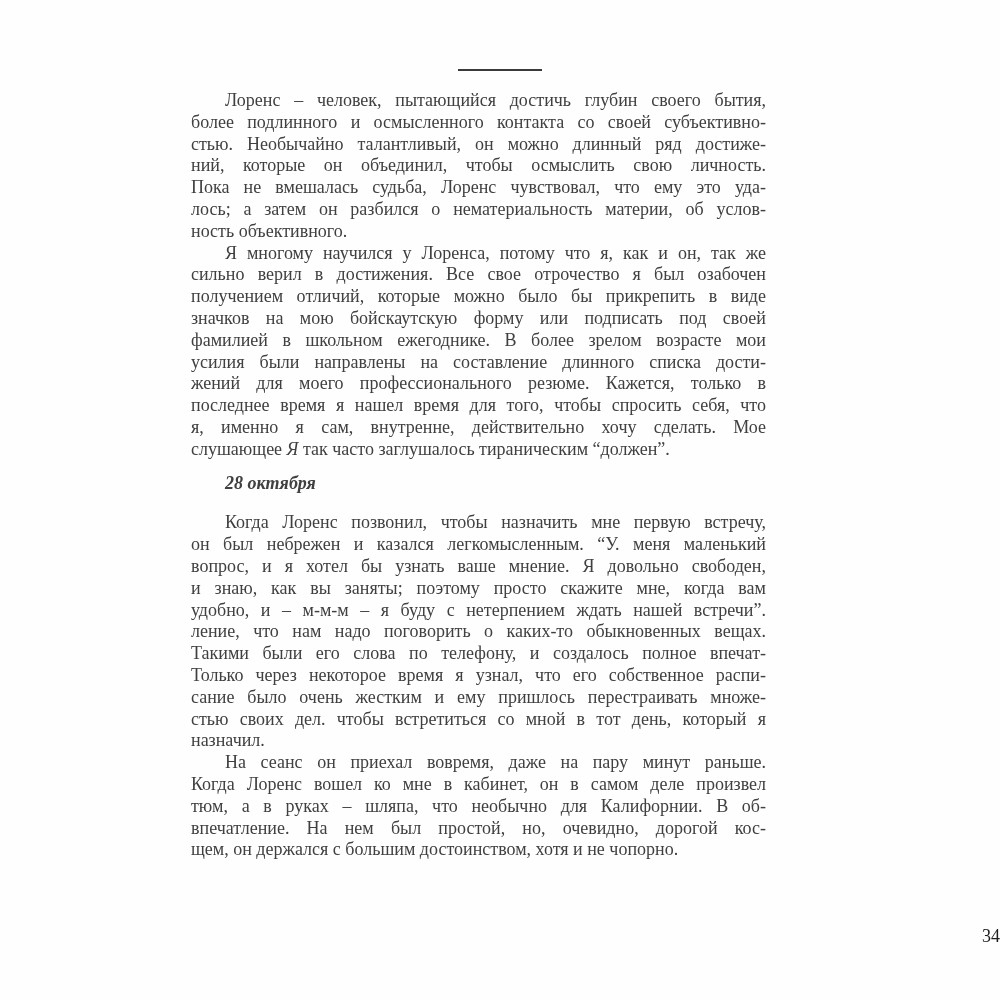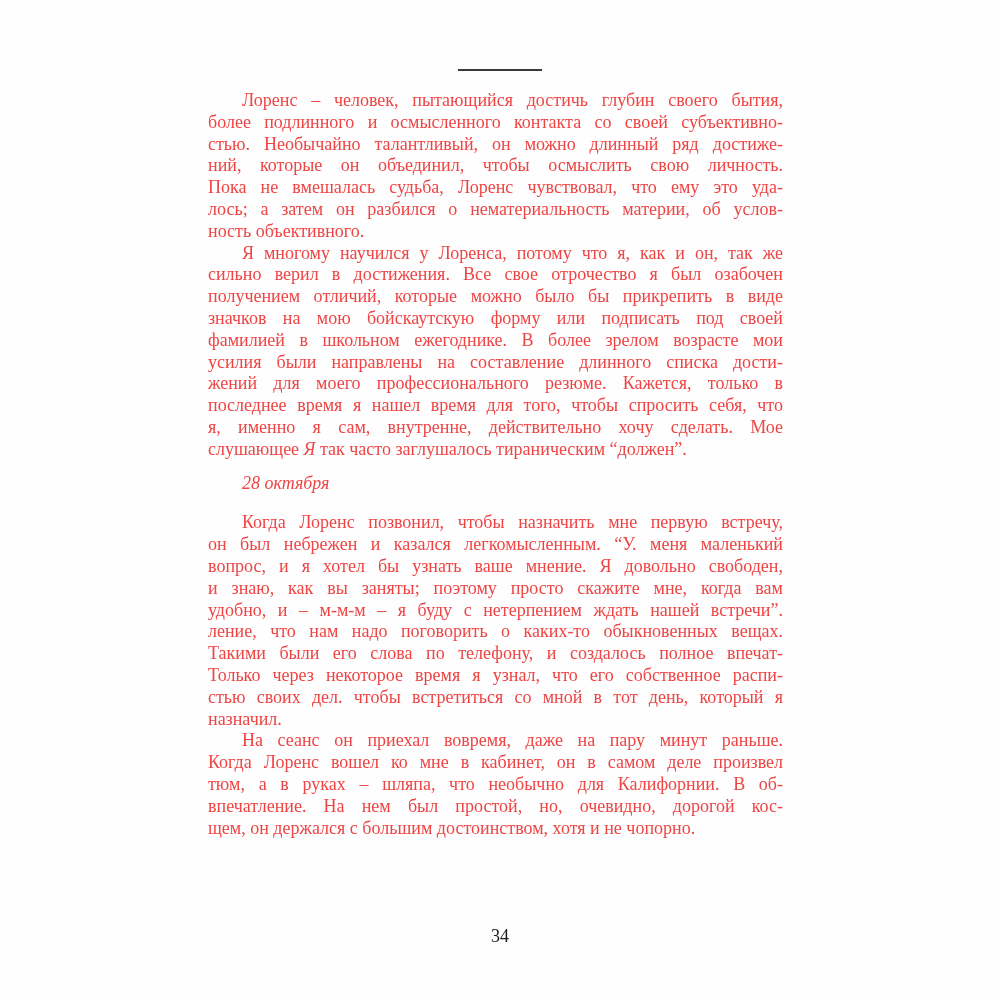--- a/index.html
+++ b/index.html
@@ -23,57 +23,57 @@
   .divider {
     position: absolute;
     top: 69px;
     left: 458px;
     width: 84px;
     height: 2px;
     background: #3a3a3a;
   }
   .content {
     position: absolute;
-    left: 208px;
+    left: 191px;
     top: 90px;
     width: 575px;
     font-size: 18px;
     line-height: 21.8px;
-    color: #ef4444;
+    color: #404040;
   }
   p.para {
     margin: 0;
     padding: 0;
   }
   .line {
     display: block;
     text-align: justify;
     text-align-last: justify;
     white-space: nowrap; 
   }
   .line.last {
     text-align-last: left;
   }
   .line.first {
     text-indent: 34px;
   }
   .heading {
-    font-weight: 400;
+    font-weight: 700;
     font-style: italic;
     margin: 12px 0 18px 0;
     text-indent: 34px;
     font-size: 18px;
     line-height: 21.8px;
   }
   .page-number {
     position: absolute;
     top: 926px;
     left: 0;
     width: 1000px;
-    text-align: center;
+    text-align: right;
     font-size: 18px;
     color: #1d1d1d;
   }
 </style>
 </head>
 <body>
 
 <div class="page">
   <div class="divider"></div>
   <main class="content" id="content">
@@ -101,20 +101,21 @@
       <div class="heading">28 октября</div>
       <p class="para">
         <span class="line first">Когда Лоренс позвонил, чтобы назначить мне первую встречу,</span>
         <span class="line">он был небрежен и казался легкомысленным. “У. меня маленький</span>
         <span class="line">вопрос, и я хотел бы узнать ваше мнение. Я довольно свободен,</span>
         <span class="line">и знаю, как вы заняты; поэтому просто скажите мне, когда вам</span>
         <span class="line">удобно, и – м-м-м – я буду с нетерпением ждать нашей встречи”.</span>
         <span class="line">ление, что нам надо поговорить о каких-то обыкновенных вещах.</span>
         <span class="line">Такими были его слова по телефону, и создалось полное впечат-</span>
         <span class="line">Только через некоторое время я узнал, что его собственное распи-</span>
+        <span class="line">сание было очень жестким и ему пришлось перестраивать множе-</span>
         <span class="line">стью своих дел. чтобы встретиться со мной в тот день, который я</span>
         <span class="line last">назначил.</span>
       </p>
       <p class="para">
         <span class="line first">На сеанс он приехал вовремя, даже на пару минут раньше.</span>
         <span class="line">Когда Лоренс вошел ко мне в кабинет, он в самом деле произвел</span>
         <span class="line">тюм, а в руках – шляпа, что необычно для Калифорнии. В об-</span>
         <span class="line">впечатление. На нем был простой, но, очевидно, дорогой кос-</span>
         <span class="line last">щем, он держался с большим достоинством, хотя и не чопорно.</span>
       </p>

